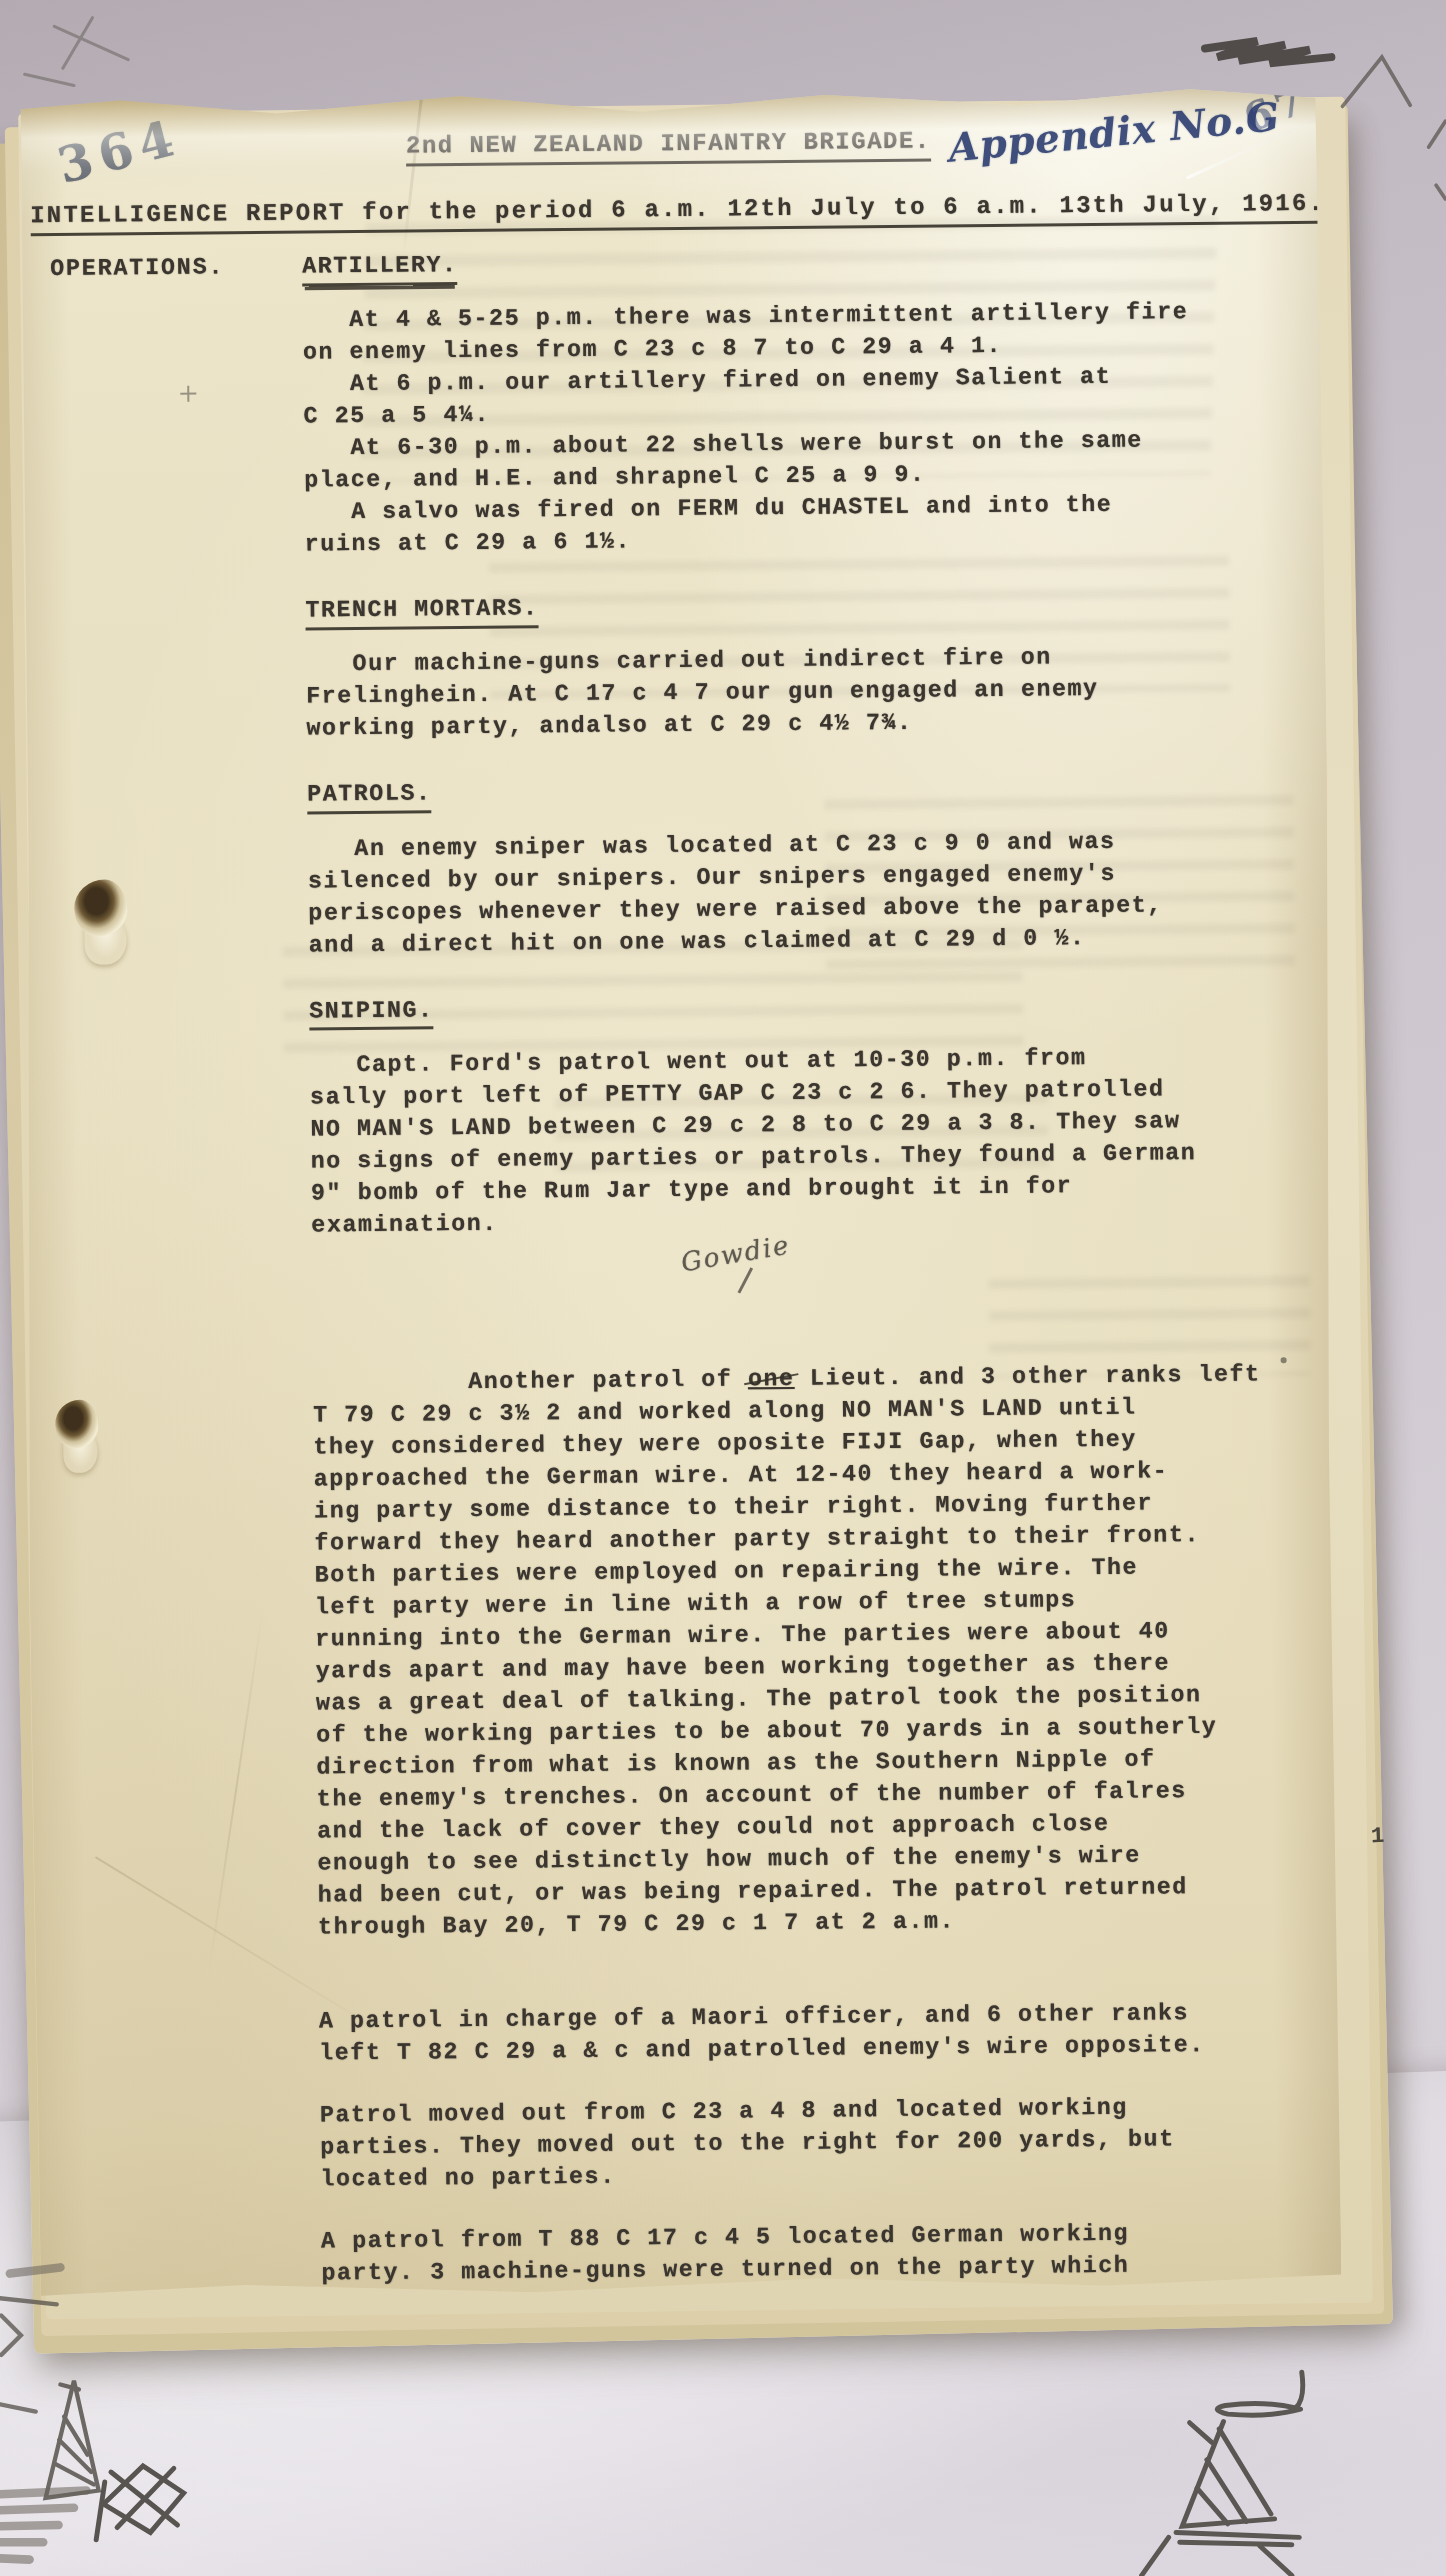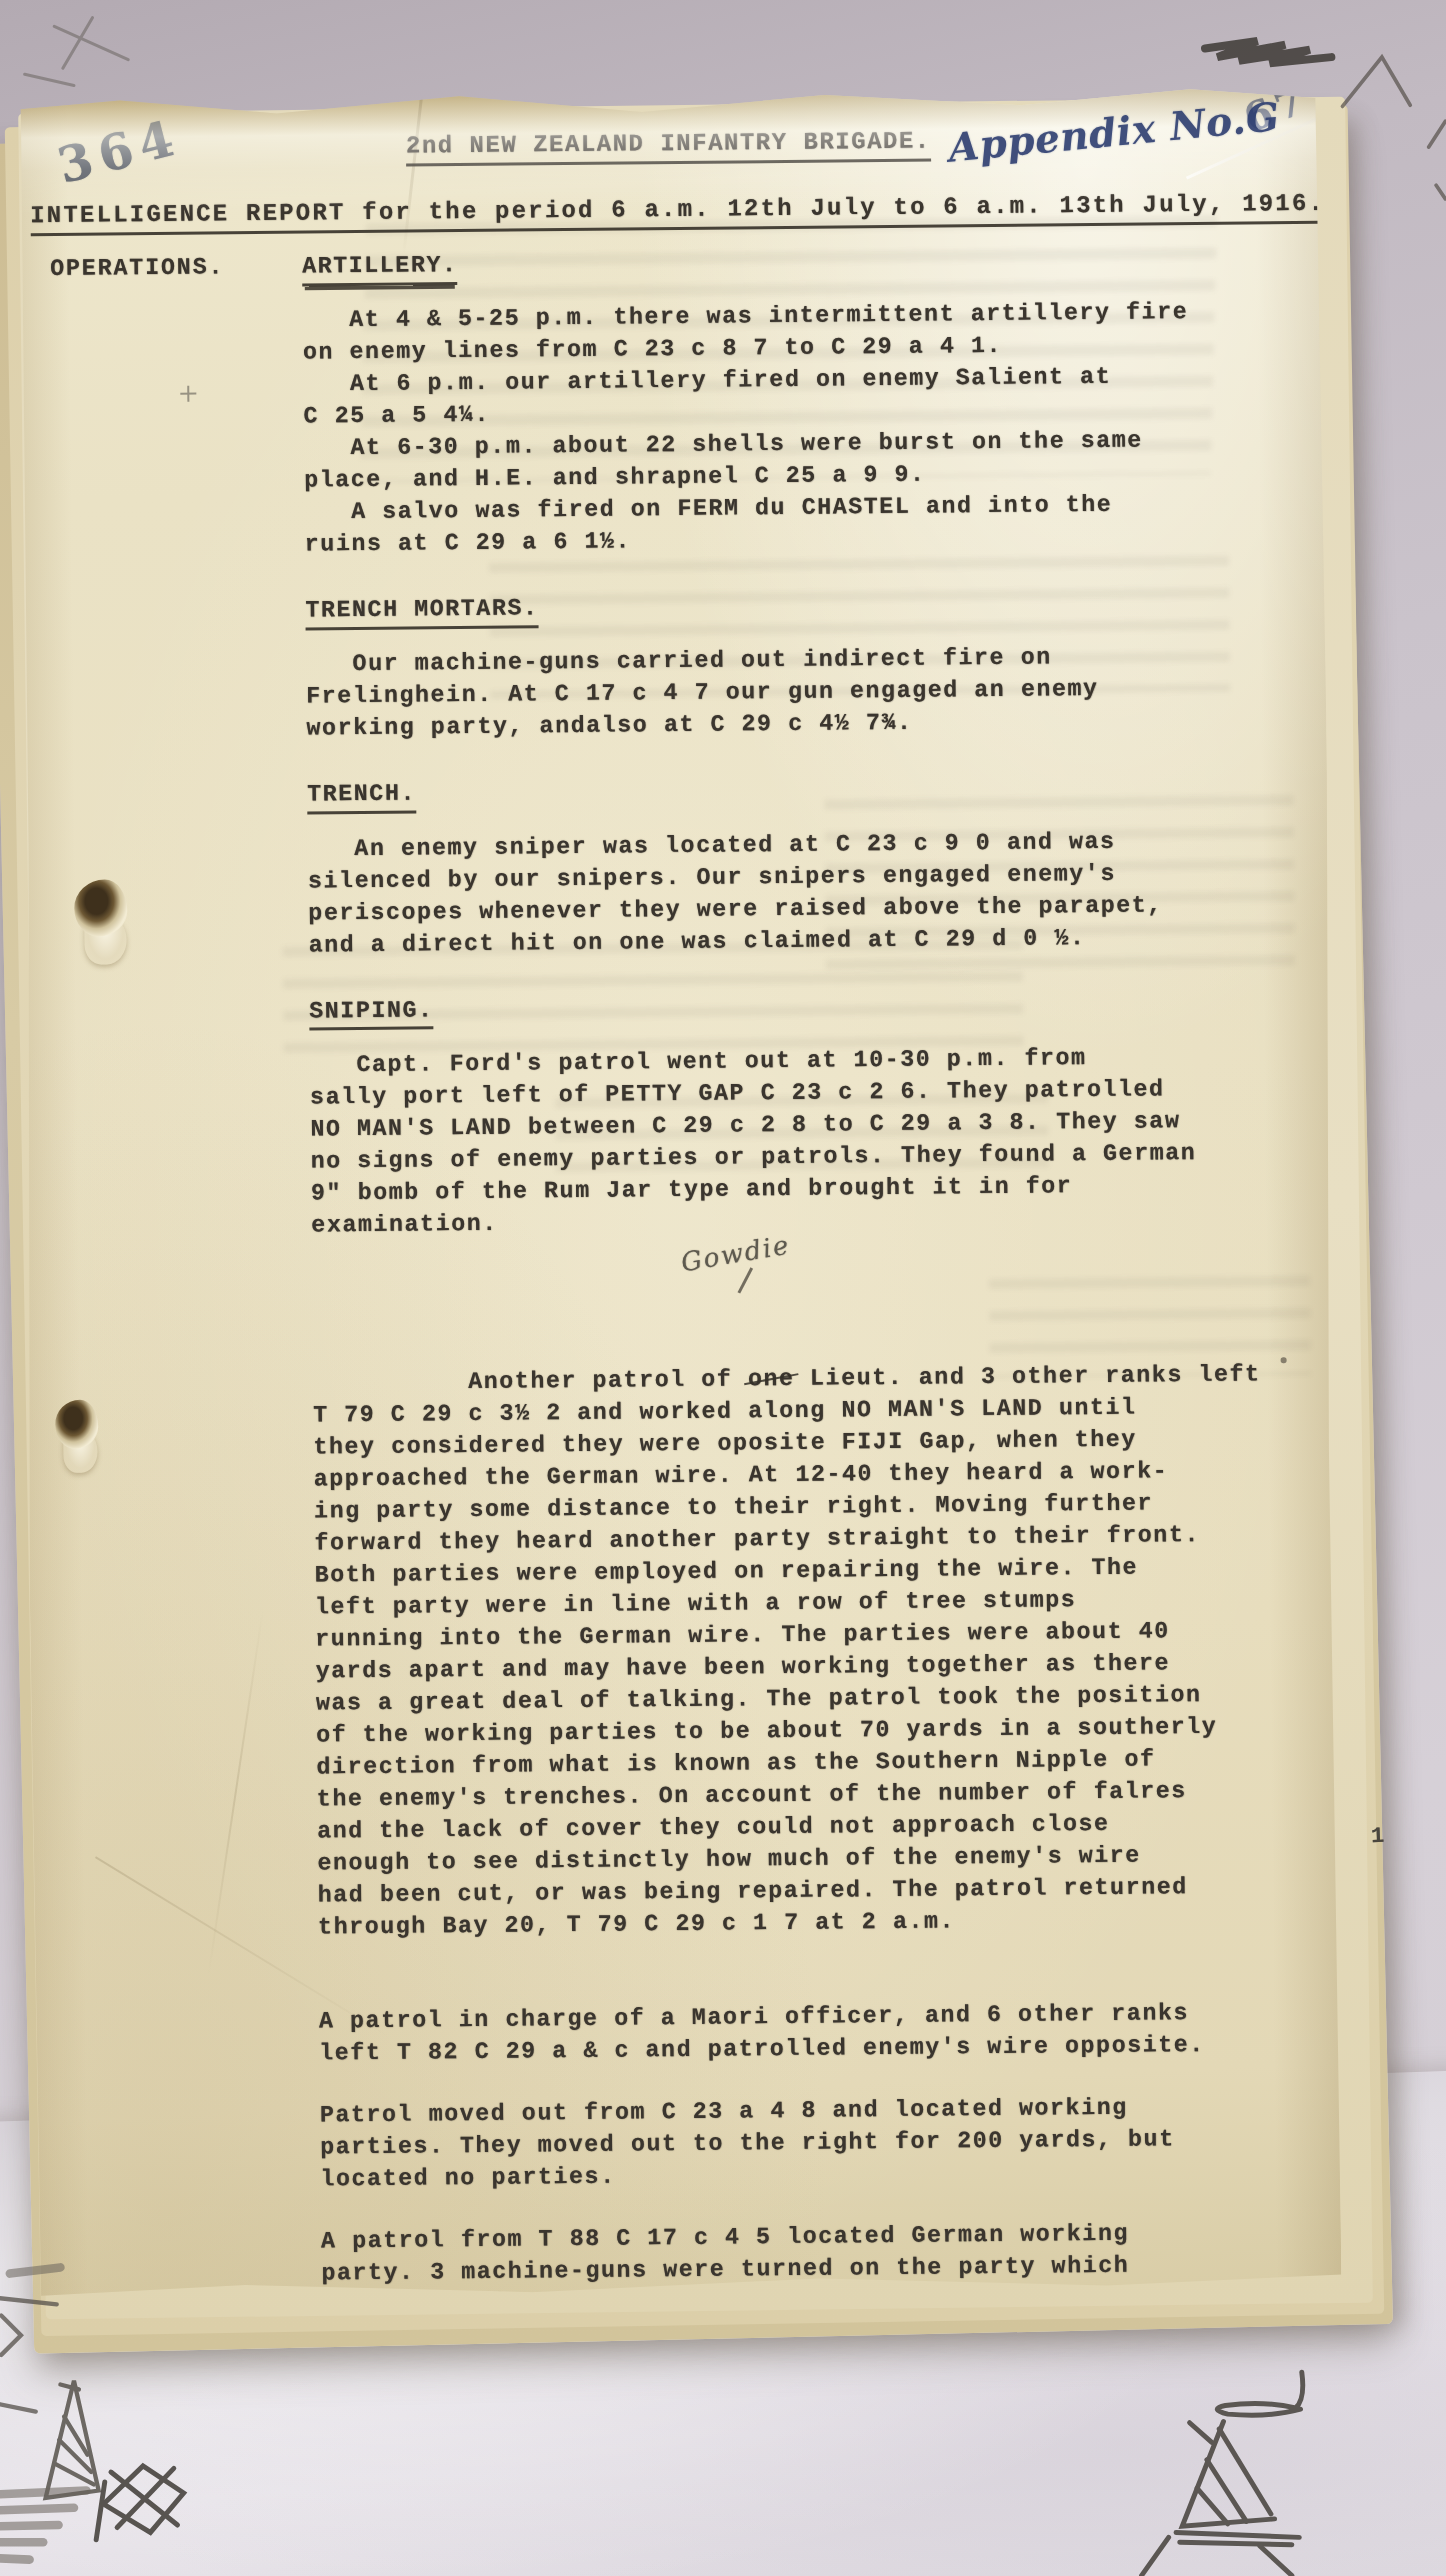--- a/index.html
+++ b/index.html
@@ -102,21 +102,21 @@
     letter-spacing:5px; opacity:.9; text-shadow:0 0 1.2px rgba(46,63,110,.4);
   }
   .report-title { position:absolute; left:13.6px; top:104px; font-size:24px; white-space:nowrap; letter-spacing:2.2px; }
   .operations-label { position:absolute; left:33px; top:158px; font-size:23.4px; letter-spacing:1.8px; }
   .content-col { position:absolute; left:285px; top:158px; width:1026px; }
   .sec-heading { margin-bottom:18.5px; font-size:23.4px; }
   .section { margin-bottom:37px; }
   .para { white-space:pre-wrap; font-size:23.4px; line-height:32px; margin-bottom:28px; position:relative; }
   .para:last-child { margin-bottom:0; }
   .section-patrols .para { margin-bottom:30px; }
-  .struck { position:relative; }
+  .struck { position:relative;text-decoration:underline; }
   .struck::after { content:""; position:absolute; left:-3.7px; right:-5px; top:46%;
     border-top:2.5px solid rgba(52,48,40,.85); transform:rotate(-10deg); }
   .gowdie {
     position:absolute; left:369px; top:-30px;
     font-family:"DejaVu Serif",serif; font-style:italic; font-size:26px; font-weight:400;
     color:#45423a; letter-spacing:1.8px; transform:rotate(-9deg); opacity:.85;
   }
   .caret-mark { position:absolute; left:432px; top:-1.2px; width:2.5px; height:28px;
     background:rgba(62,58,50,.7); transform:rotate(28deg); }
   .pto-line { padding-left:895px; margin-top:3.7px; }
@@ -193,21 +193,21 @@
         <div class="sec-heading tw">
           <span class="hl">TRENCH MORTARS.</span>
         </div>
         <div class="para tw">   Our machine-guns carried out indirect fire on
 Frelinghein. At C 17 c 4 7 our gun engaged an enemy
 working party, andalso at C 29 c 4½ 7¾.</div>
       </div>
 
       <div class="section">
         <div class="sec-heading tw">
-          <span class="hl">TRENCH.</span>
+          <span class="hl">PATROLS.</span>
         </div>
         <div class="para tw">   An enemy sniper was located at C 23 c 9 0 and was
 silenced by our snipers. Our snipers engaged enemy's
 periscopes whenever they were raised above the parapet,
 and a direct hit on one was claimed at C 29 d 0 ½.</div>
       </div>
 
       <div class="section section-patrols">
         <div class="sec-heading tw">
           <span class="hl">SNIPING.</span>

